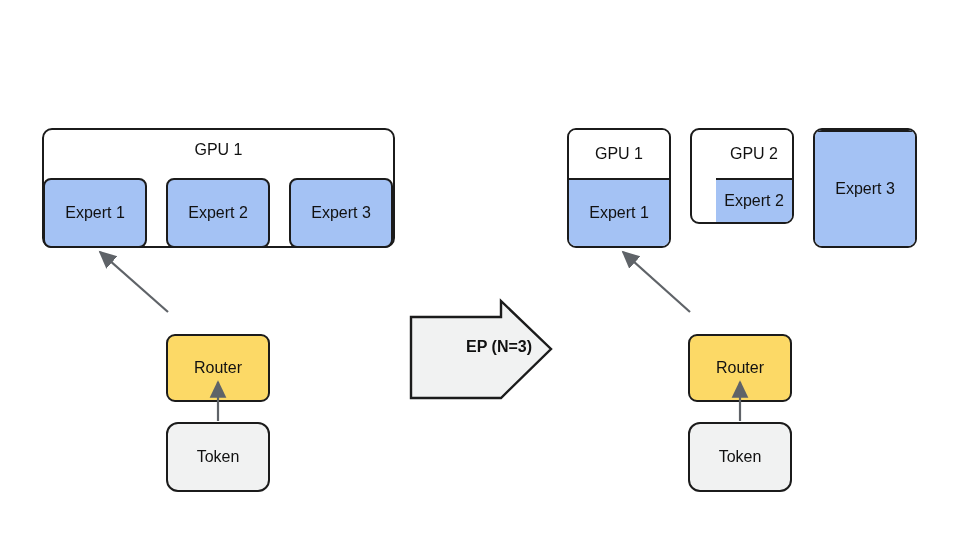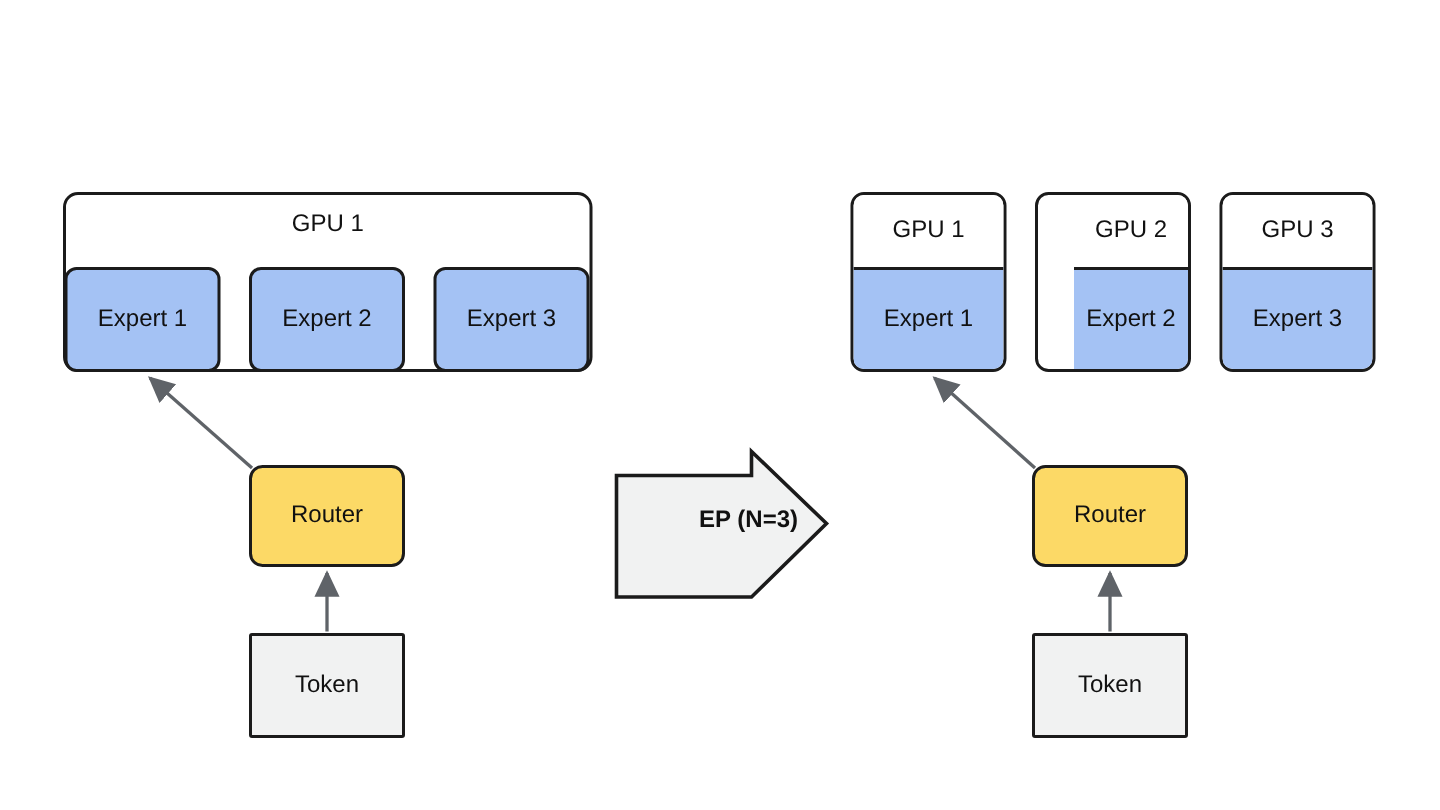--- a/index.html
+++ b/index.html
@@ -93,25 +93,26 @@
   }
 
   .expert {
     background: #a4c2f4;
     border-radius: 8px;
   }
 
   .router {
     background: #fcd966;
     border-radius: 9px;
+    margin-top: 24px;
   }
 
   .token {
     background: #f1f2f2;
-    border-radius: 2px;
+    border-radius: 12px;
   }
 
   svg.edges {
     position: absolute;
     left: 0; top: 0;
     width: 960px;
     height: 540px;
     pointer-events: none;
   }
 
@@ -153,27 +154,26 @@
 
   <div class="node token" style="left:166px; top:422px; width:104px; height:70px;">
     <span>Token</span>
   </div>
 
   <div class="node gpu-card" style="left:567px; top:128px; width:104px; height:120px;">
     <div class="gpu-card-label">GPU 1</div>
     <div class="gpu-card-expert">Expert 1</div>
   </div>
 
-  <div class="node gpu-card" style="left:690px; top:128px; width:104px; height:120px;padding-left:24px;">
+  <div class="node gpu-card" style="left:690px; top:128px; width:104px; height:96px;padding-left:24px;">
     <div class="gpu-card-label">GPU 2</div>
     <div class="gpu-card-expert">Expert 2</div>
   </div>
 
   <div class="node gpu-card" style="left:813px; top:128px; width:104px; height:120px;">
-    <div class="gpu-card-label">GPU 3</div>
     <div class="gpu-card-expert">Expert 3</div>
   </div>
 
   <div class="node router" style="left:688px; top:310px; width:104px; height:68px;">
     <span>Router</span>
   </div>
 
   <div class="node token" style="left:688px; top:422px; width:104px; height:70px;">
     <span>Token</span>
   </div>

